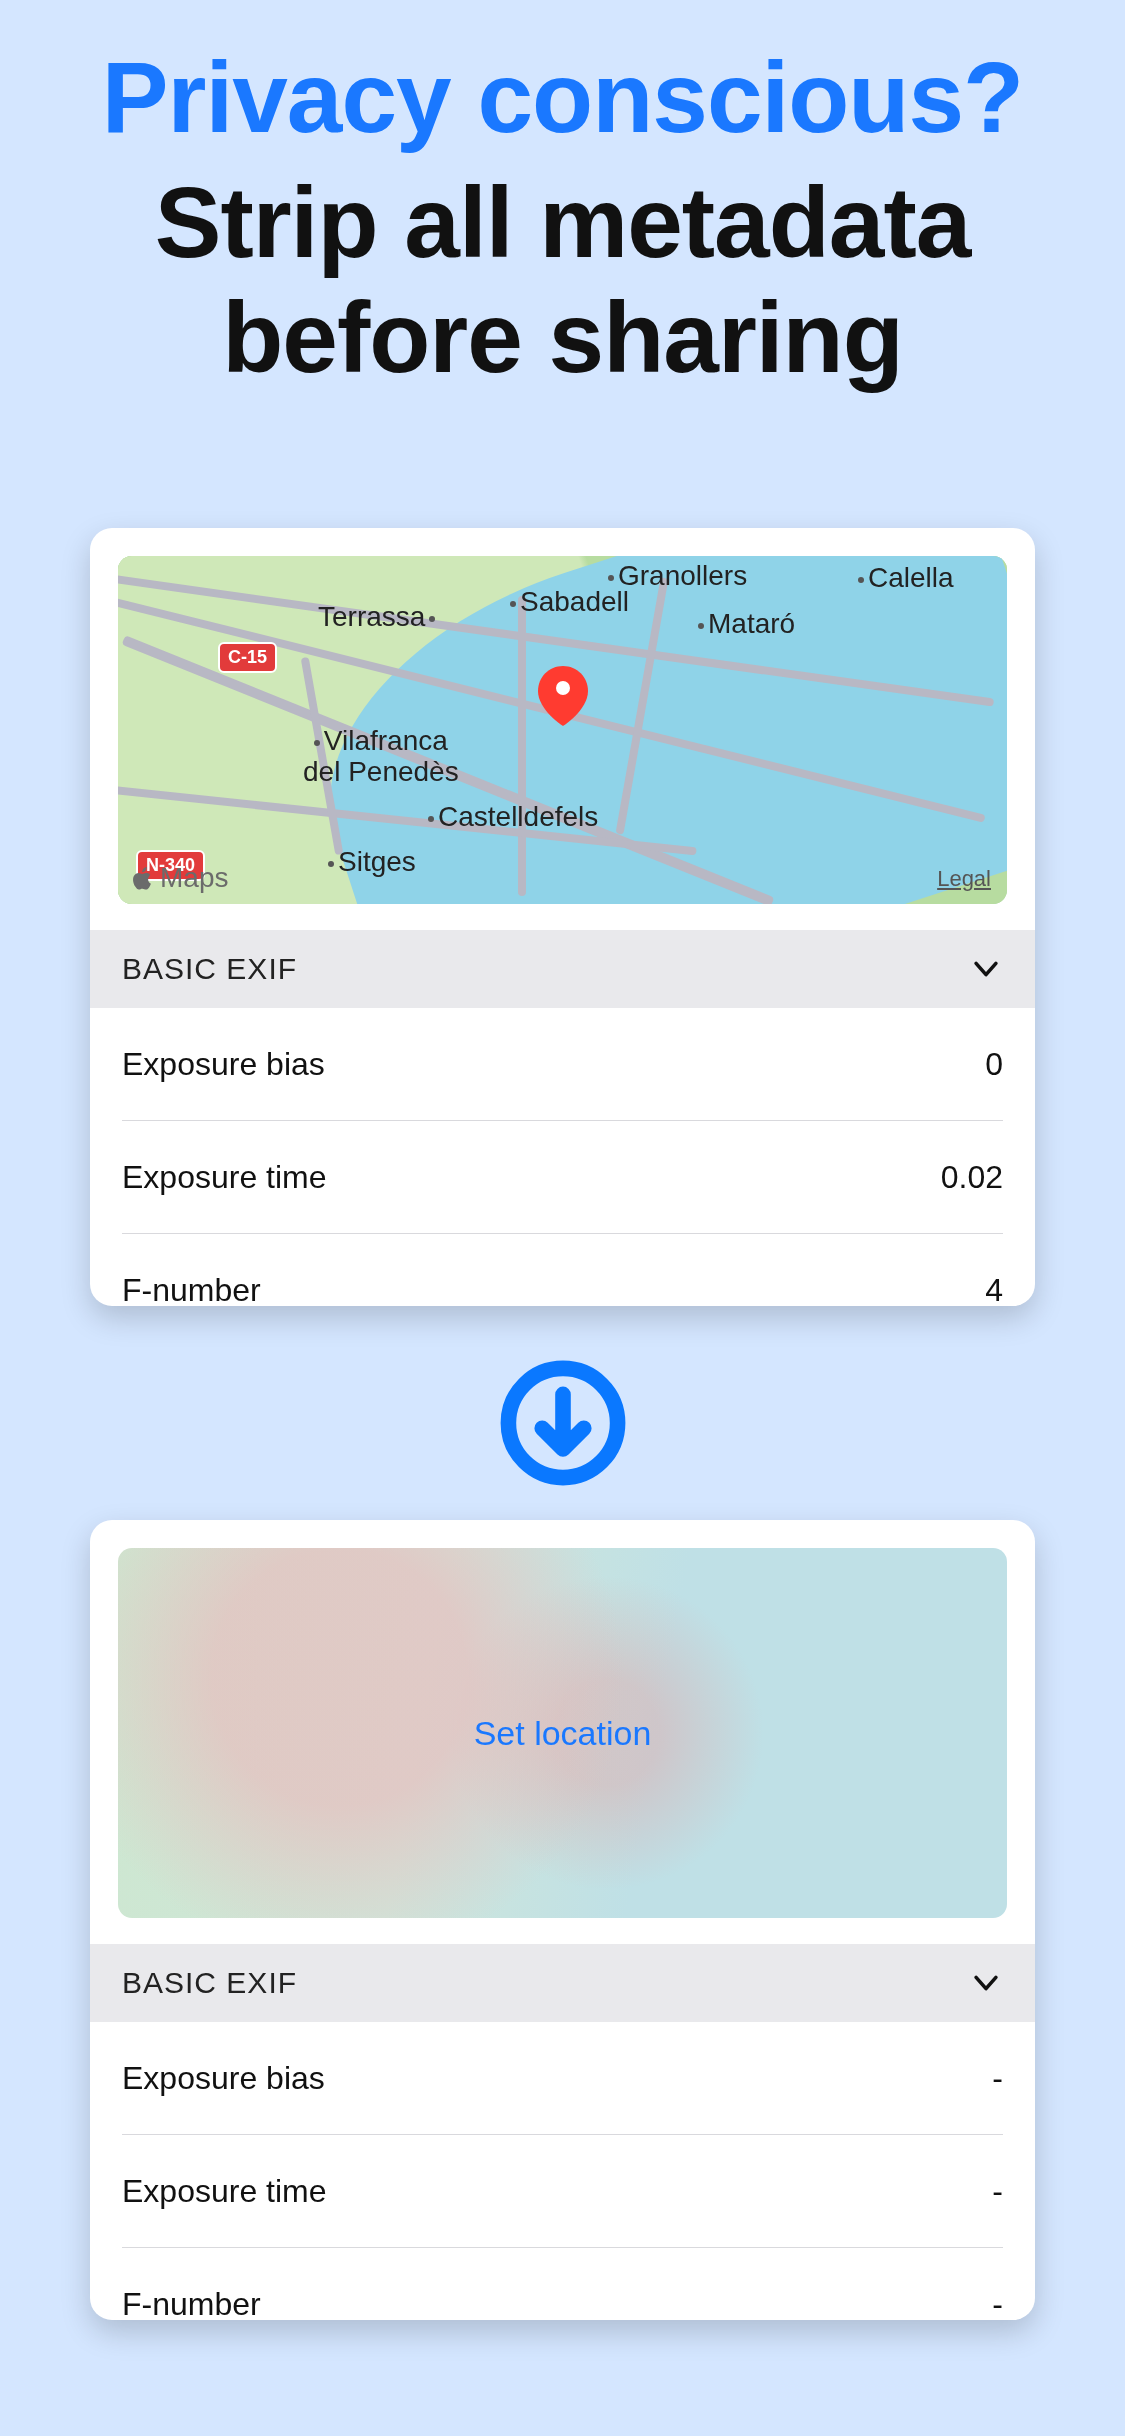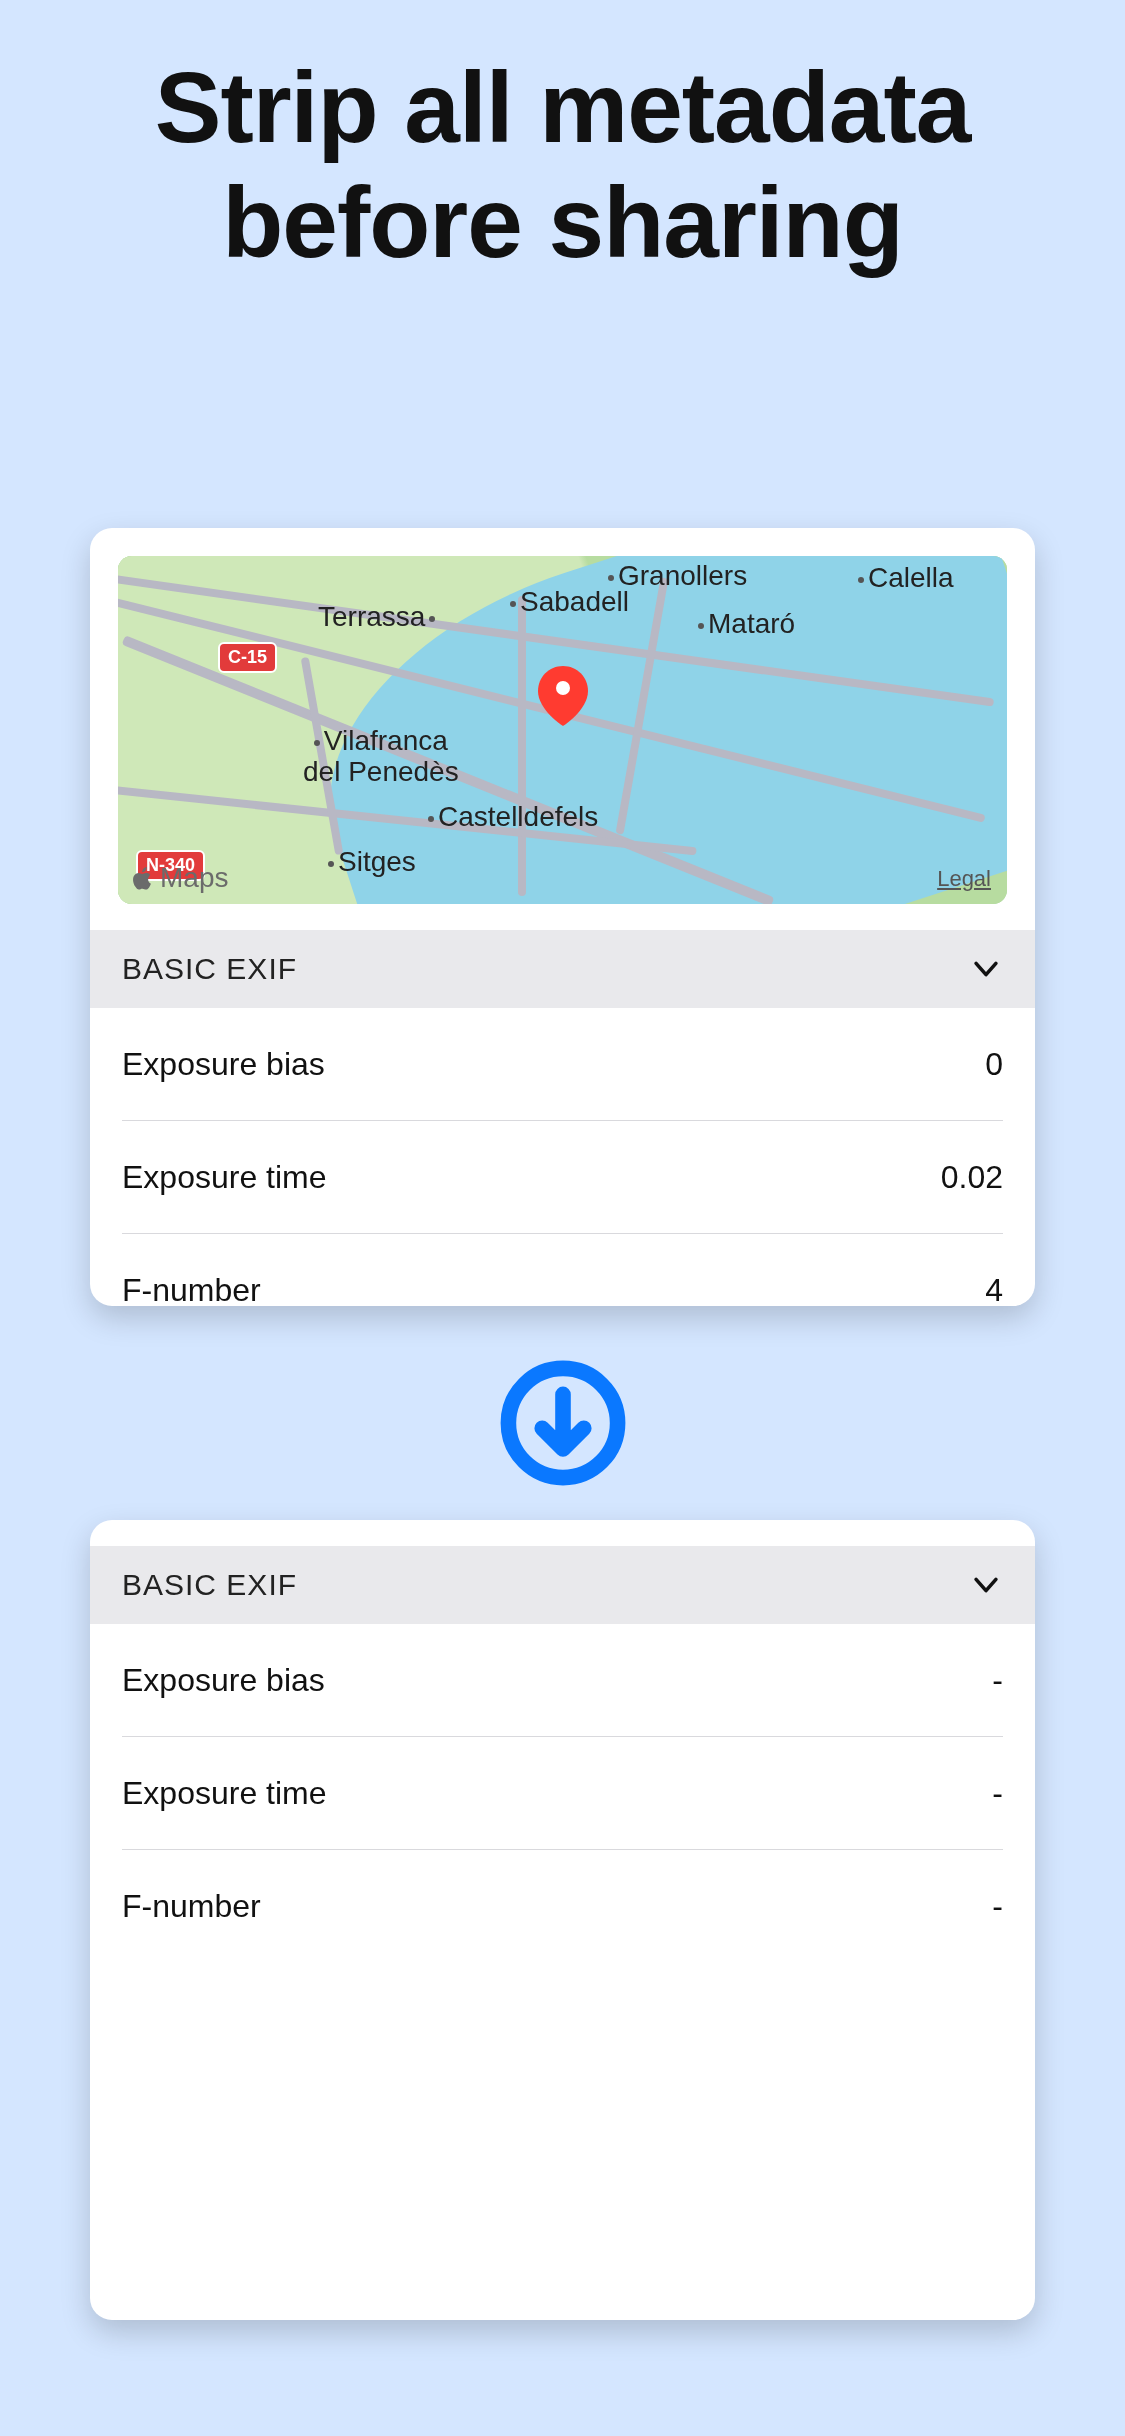--- a/index.html
+++ b/index.html
@@ -177,20 +177,21 @@
     left: 50%; top: 1358px;
     transform: translateX(-50%);
     width: 130px; height: 130px;
   }
 
 </style>
 </head>
 <body>
 
 <div class="headline">
+  <div class="line1">Privacy conscious?</div>
   <div class="line2">Strip all metadata before sharing</div>
 </div>
 
 <div class="card top">
 
   <div class="map-wrap">
     <div class="land"></div>
     <div class="sea"></div>
     <div class="road r1"></div>
     <div class="road r2"></div>
@@ -256,20 +257,23 @@
 
 <div class="arrow-between">
   <svg viewBox="0 0 100 100">
     <circle cx="50" cy="50" r="42" fill="none" stroke="#0a78ff" stroke-width="12"></circle>
     <path d="M50 28 L50 70 M50 70 L34 54 M50 70 L66 54" fill="none" stroke="#0a78ff" stroke-width="12" stroke-linecap="round" stroke-linejoin="round"></path>
   </svg>
 </div>
 
 <div class="card bottom">
 
+  <div class="blurmap">
+    <div class="setloc">Set location</div>
+  </div>
 
   <div class="section-header">
     <span>BASIC EXIF</span>
     <svg class="chev" viewBox="0 0 24 24">
         <path d="M5 8l7 8 7-8" fill="none" stroke="#111" stroke-width="2.5" stroke-linecap="round" stroke-linejoin="round"></path>
       </svg>
   </div>
 
   <div class="rows">
     <div class="row">

